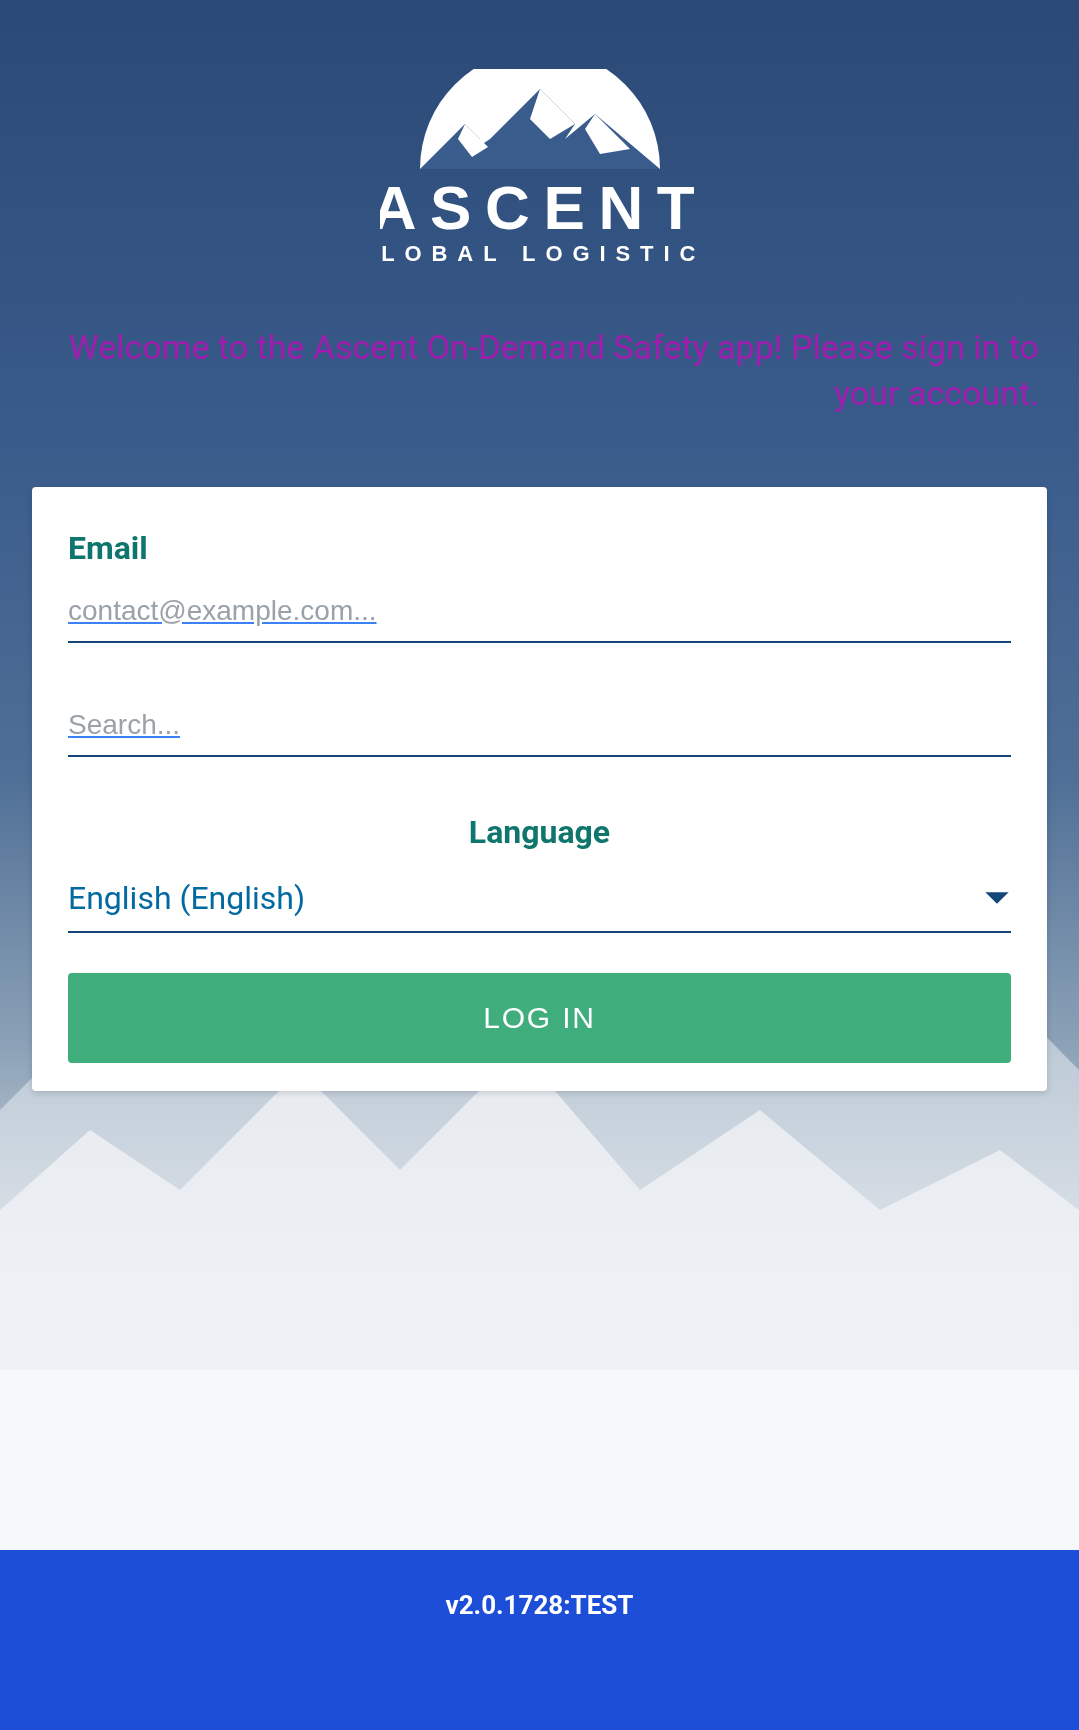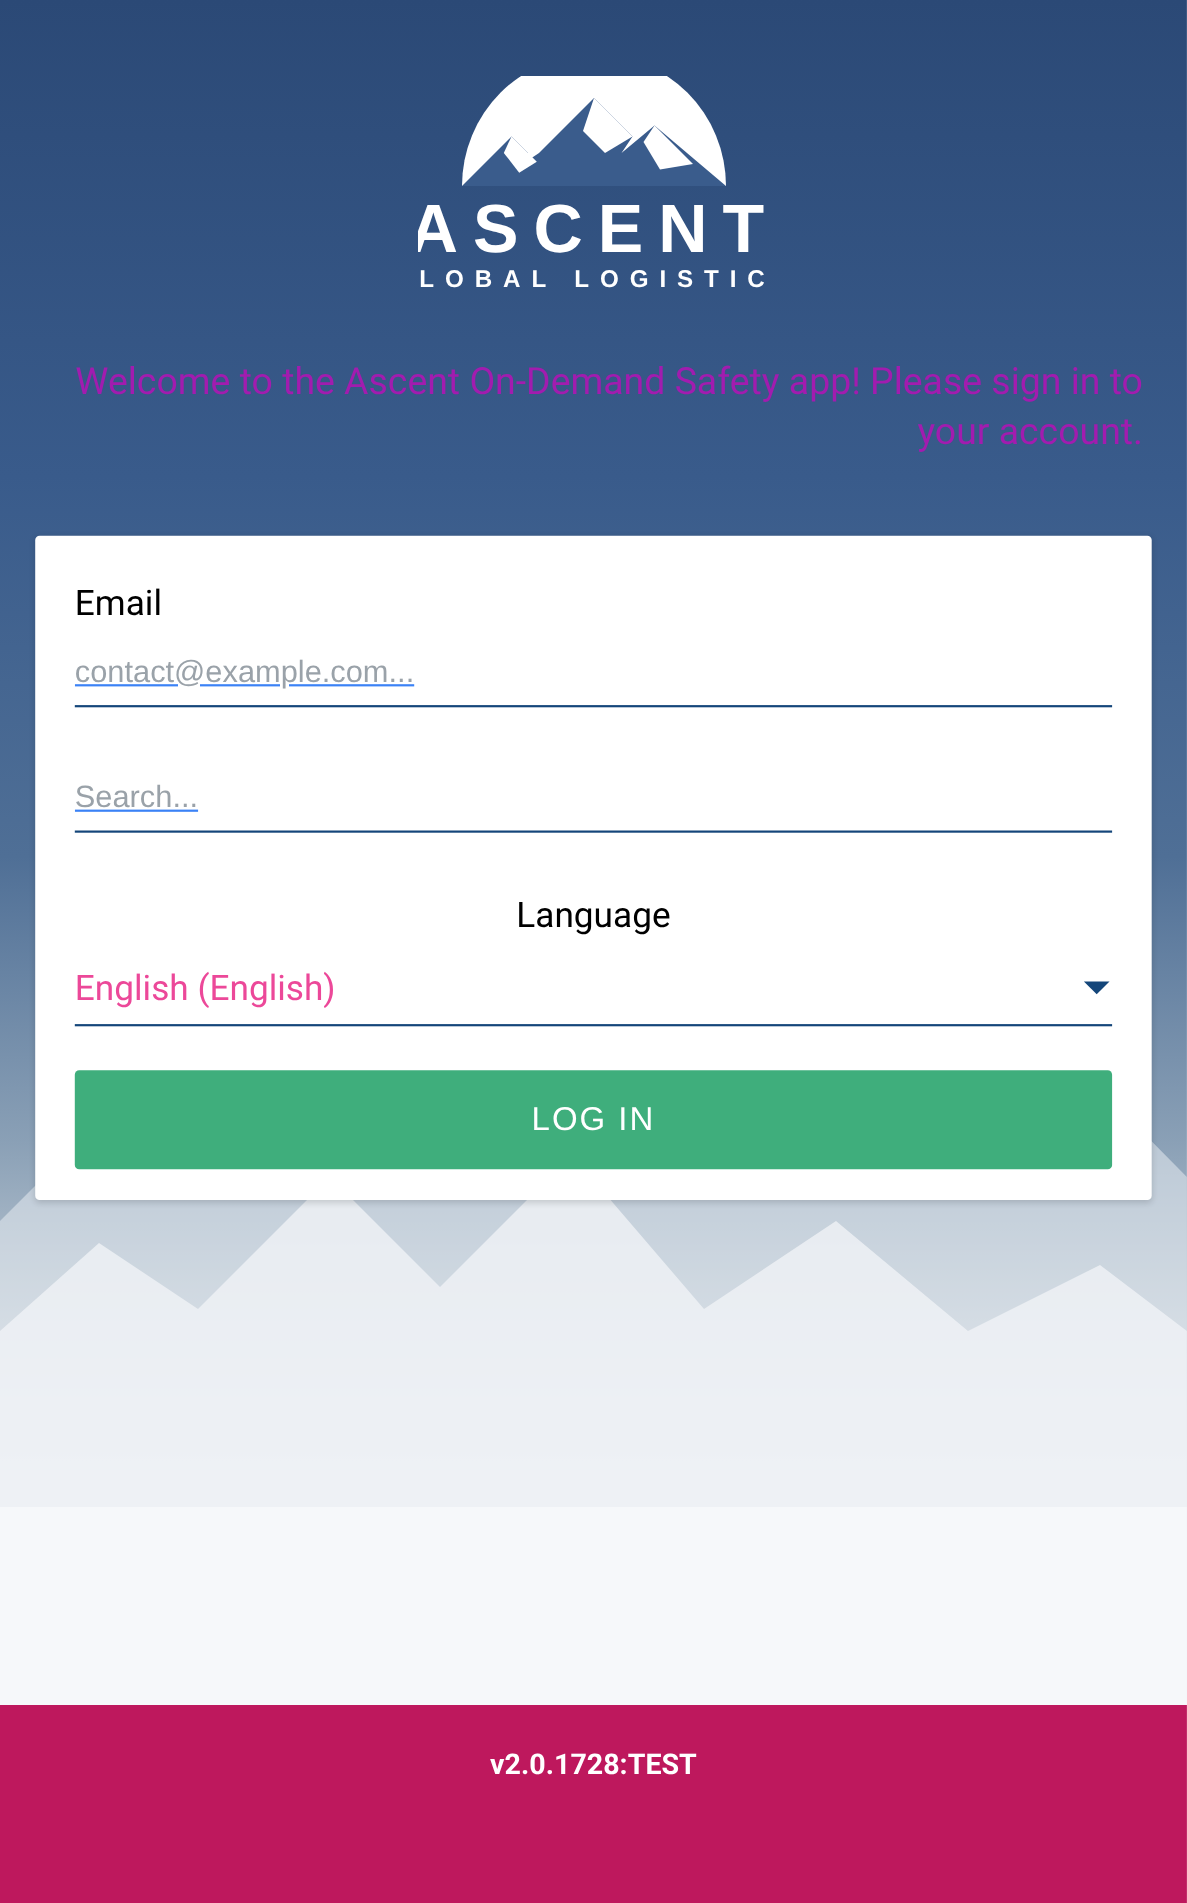--- a/index.html
+++ b/index.html
@@ -76,23 +76,23 @@
     margin-top: 70px;
     border-radius: 4px;
     padding: 42px 36px 28px 36px;
     box-shadow: 0 2px 6px rgba(0,0,0,0.15);
   }
 
   .field { margin-bottom: 56px; }
   .field:last-of-type { margin-bottom: 40px; text-align: center; }
 
   .field-label {
-    color: #000000;
+    color: #0f766e;
     font-size: 32px;
-    font-weight: 400;
+    font-weight: 700;
     margin-bottom: 18px;
     display: block;
   }
 
   .field-input {
     width: 100%;
     border: none;
     border-bottom: 2px solid #14467a;
     font-size: 28px;
     padding: 10px 0 14px 0;
@@ -107,21 +107,21 @@
     position: relative;
     border-bottom: 2px solid #14467a;
     padding: 10px 0 14px 0;
     display: flex;
     align-items: center;
     justify-content: space-between;
     cursor: pointer;
   }
   .select-value {
     font-size: 32px;
-    color: #ec4899;
+    color: #0369a1;
   }
   .select-caret {
     color: #14467a;
   }
   .select-caret svg { width: 28px; height: 18px; display: block; }
 
   .login-btn {
     width: 100%;
     background: #3fae7c;
     border: none;
@@ -131,21 +131,21 @@
     font-weight: 400;
     letter-spacing: 0.06em;
     padding: 28px 0;
     cursor: pointer;
   }
 
   .footer-bar {
     position: absolute;
     left: 0; right: 0; bottom: 0;
     height: 180px;
-    background: #be185d;
+    background: #1d4ed8;
     display: flex;
     align-items: flex-start;
     justify-content: center;
     padding-top: 40px;
   }
   .version {
     color: #ffffff;
     font-size: 26px;
     font-weight: 700;
   }

